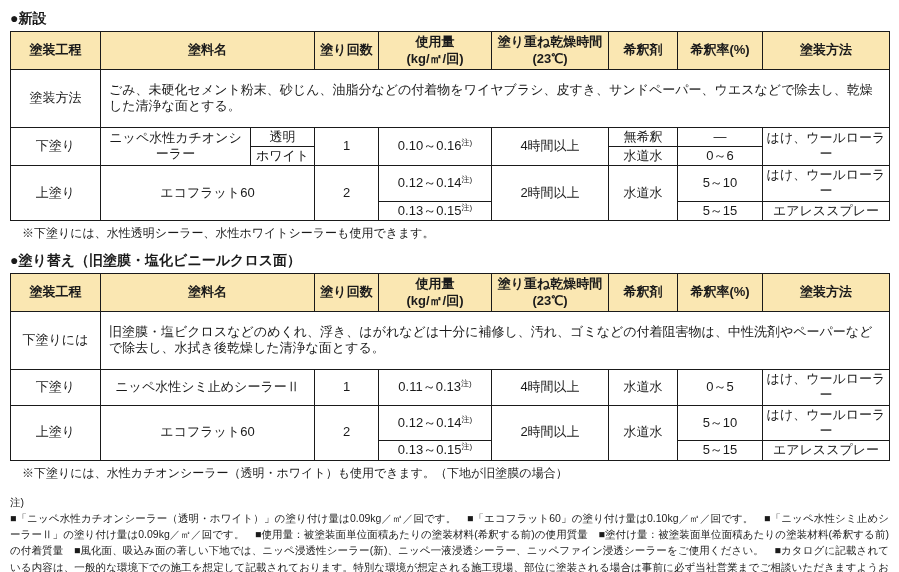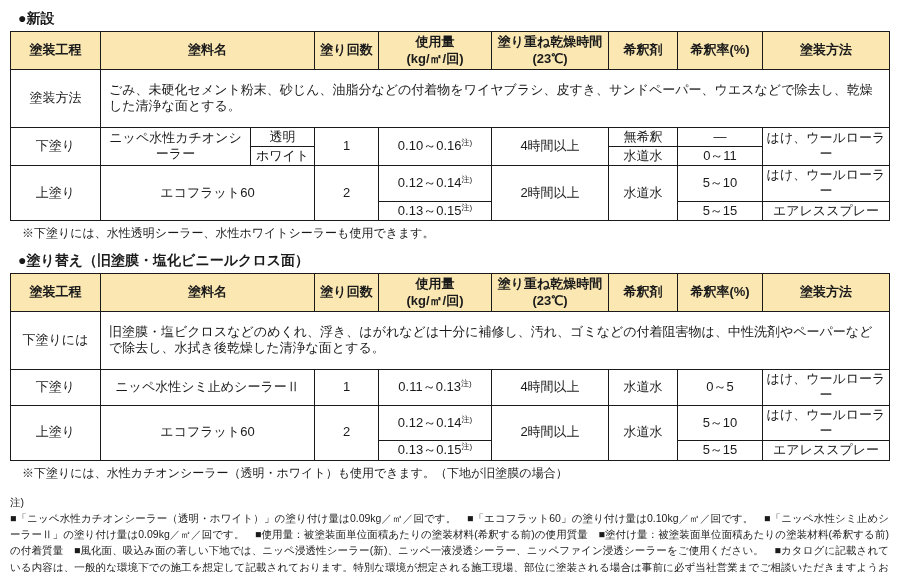--- a/index.html
+++ b/index.html
@@ -17,21 +17,21 @@
   .page{padding:4px 10px 0 10px;}
 
   
   .title-row{display:flex;align-items:center;margin:2px 0 10px 0;}
   .title-square{width:24px;height:24px;background:var(--accent-yellow);margin-right:4px;}
   .page-title{
     color:var(--accent-yellow);
     font-size:27px;font-weight:bold;letter-spacing:1px;
   }
 
-  .section-label{font-size:14px;font-weight:bold;margin:6px 0 3px 8px;}
+  .section-label{font-size:14px;font-weight:bold;margin:6px 0 3px 0;}
 
   table{border-collapse:collapse;table-layout:fixed;width:879px;}
   td,th{
     border:1px solid var(--border-col);
     font-size:13px;line-height:1.25;
     text-align:center;vertical-align:middle;
     padding:1px 3px;overflow:hidden;
   }
   thead th{background:var(--header-bg);font-weight:bold;height:38px;}
   thead .two-line span{display:block;}
@@ -97,21 +97,21 @@
         <td rowspan="2">1</td>
         <td rowspan="2"><span>0.10～0.16</span><sup class="note">注)</sup></td>
         <td rowspan="2">4時間以上</td>
         <td>無希釈</td>
         <td>—</td>
         <td rowspan="2">はけ、ウールローラー</td>
       </tr>
       <tr class="sub-row">
         <td>ホワイト</td>
         <td>水道水</td>
-        <td>0～11</td>
+        <td>0～6</td>
       </tr>
       <tr class="sub-row">
         <td rowspan="2">上塗り</td>
         <td rowspan="2" colspan="2">エコフラット60</td>
         <td rowspan="2">2</td>
         <td><span>0.12～0.14</span><sup class="note">注)</sup></td>
         <td rowspan="2">2時間以上</td>
         <td rowspan="2">水道水</td>
         <td>5～10</td>
         <td>はけ、ウールローラー</td>

